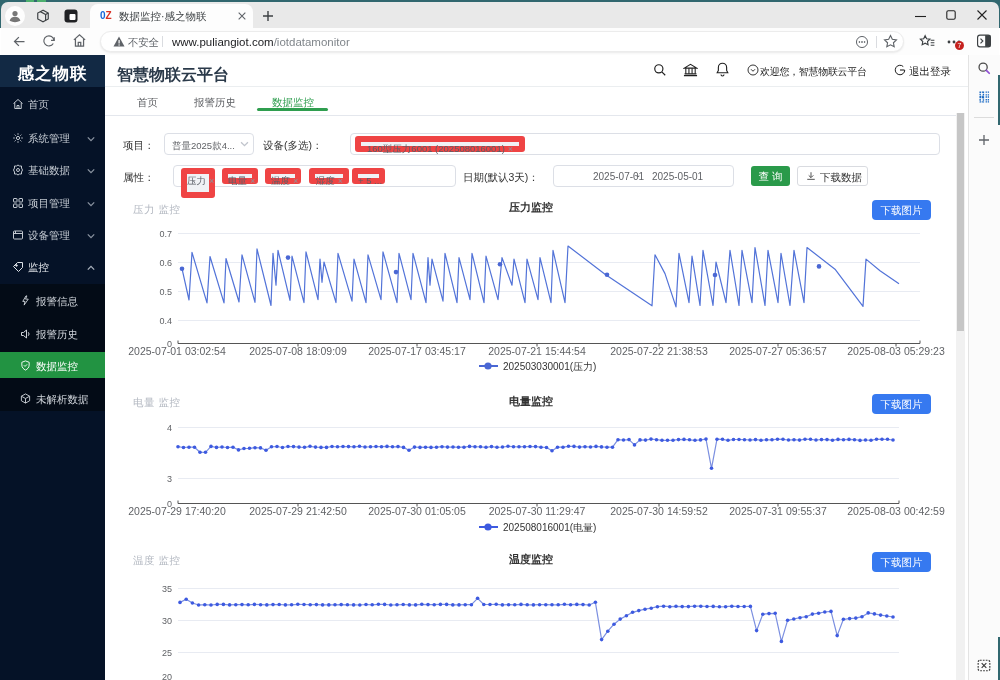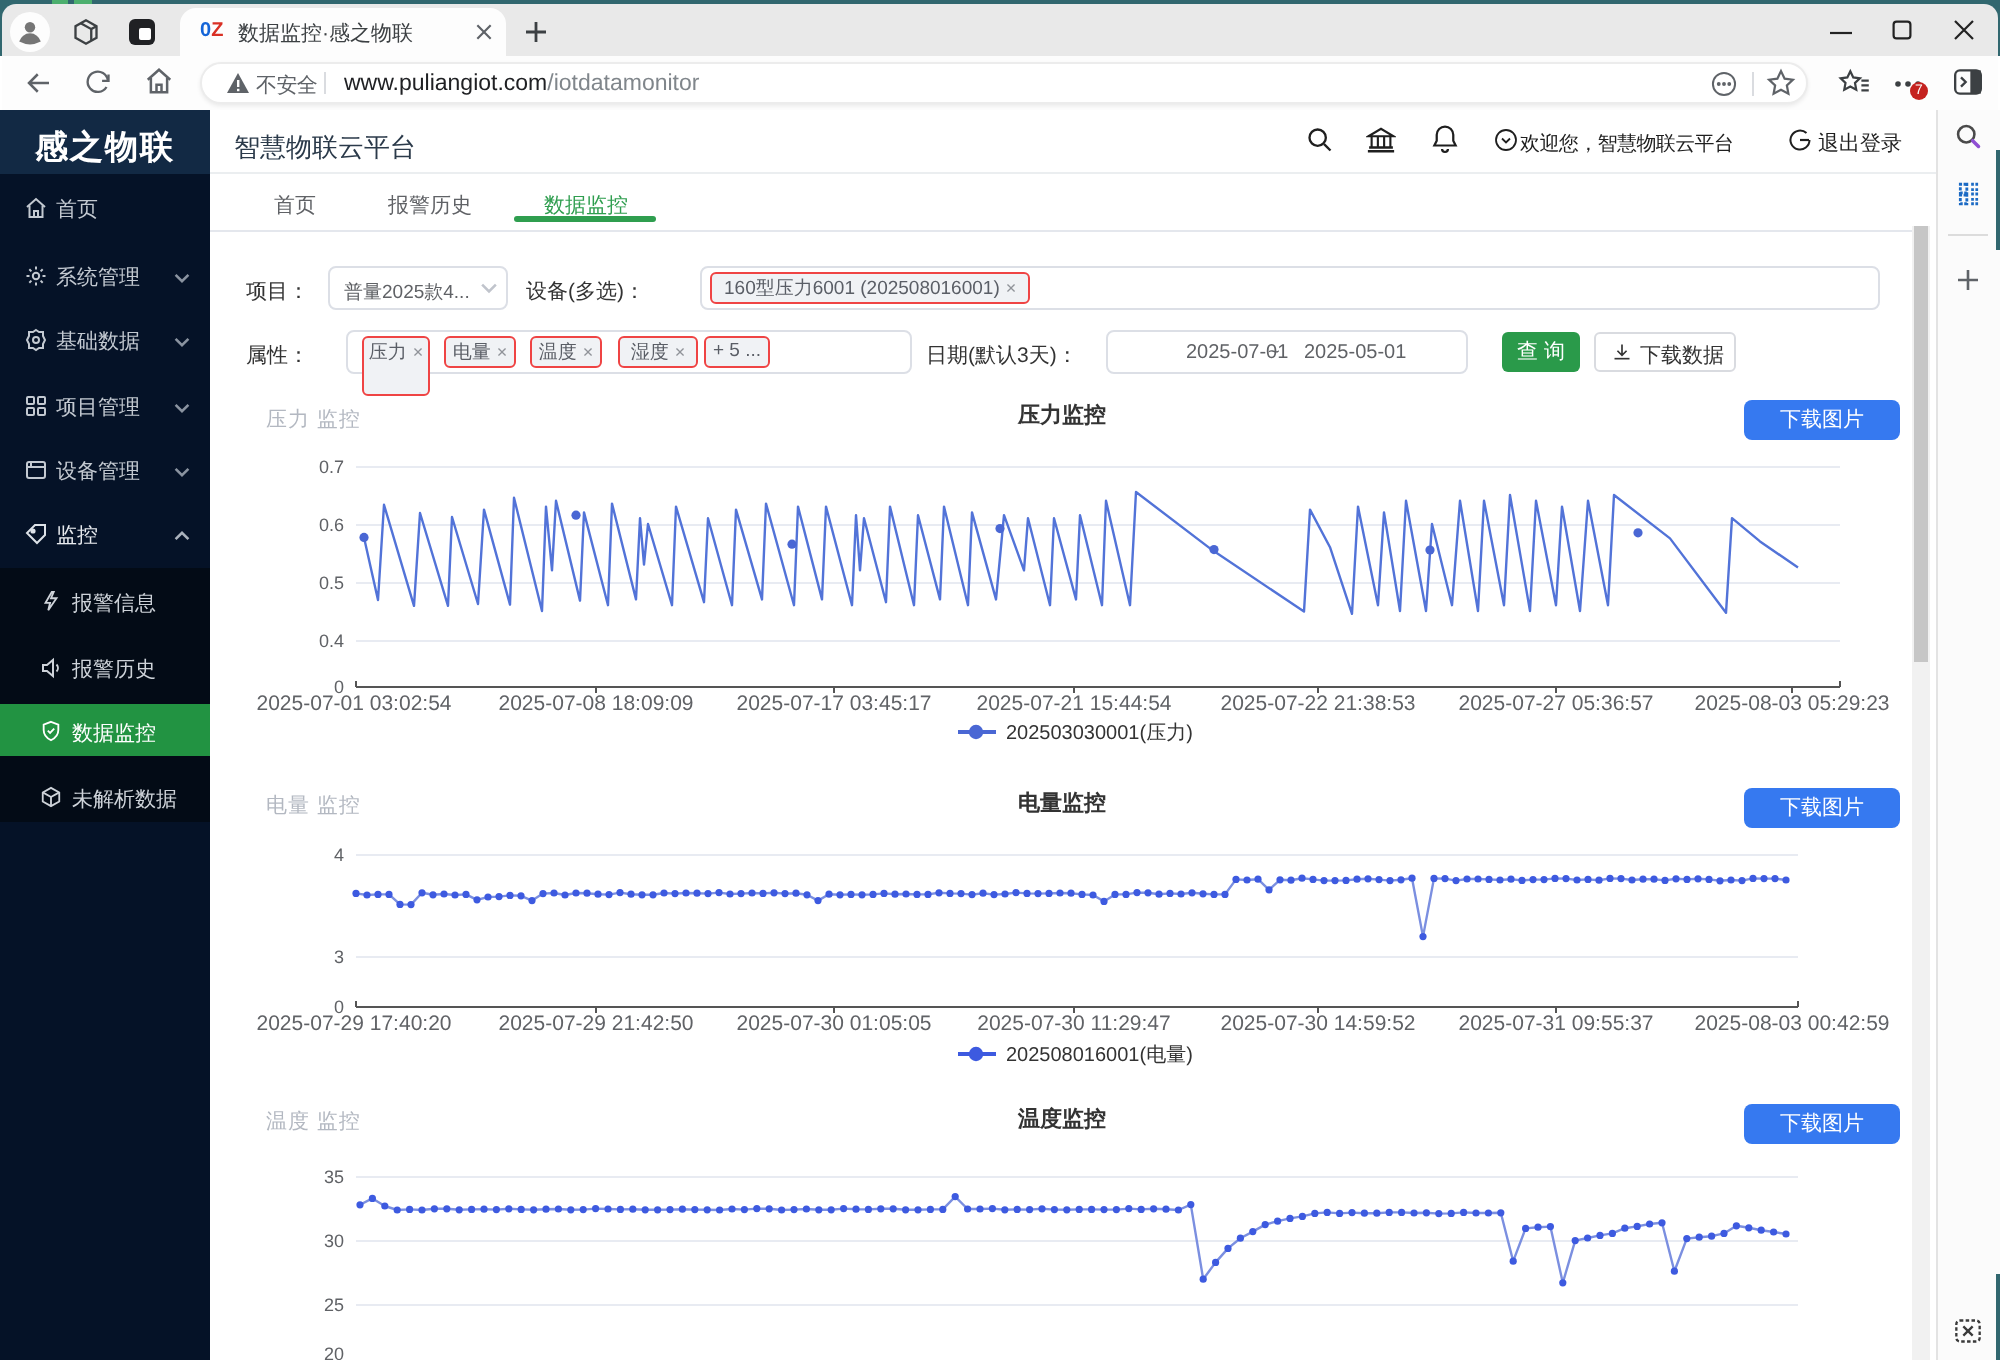--- a/index.html
+++ b/index.html
@@ -99,21 +99,21 @@
     <path d="M6 8l4 4-4 4" fill="none" stroke="#3c4043" stroke-width="2"></path>
   </svg>
 
 <div class="abs" style="left:0;top:55px;width:105px;height:625px;background:#051227"></div>
 <div class="abs" style="left:0;top:55px;width:105px;height:32px;background:#122944"></div>
 <div class="abs" style="left:0;top:63px;width:105px;text-align:center;font-size:16.5px;font-weight:bold;color:#fff;letter-spacing:1px">感之物联</div>
 
 <div class="abs" style="left:105px;top:55px;width:863px;height:625px;background:#fff"></div>
 <div class="abs" style="left:105px;top:86px;width:863px;height:1px;background:#ebeef0"></div>
 <div class="abs" style="left:105px;top:115px;width:853px;height:1px;background:#e4e7ed"></div>
-<div class="abs" style="left:117px;top:65px;font-size:13px;font-weight:normal;color:#2b3a4a">智慧物联云平台</div>
+<div class="abs" style="left:117px;top:65px;font-size:16px;font-weight:bold;color:#2b3a4a">智慧物联云平台</div>
 
 <div class="abs" style="left:0;top:284px;width:105px;height:127px;background:#030b16"></div>
 <div class="abs" style="left:0;top:352px;width:105px;height:26px;background:#229342"></div>
 <style>
 .mi{position:absolute;left:28px;font-size:10.5px;color:#c3c9d1;white-space:nowrap}
 .smi{position:absolute;left:36px;font-size:10.5px;color:#ced3d9;white-space:nowrap}
 .micon{position:absolute;left:12px}
 .smicon{position:absolute;left:20px}
 .chev{position:absolute;left:87px}
 </style>
@@ -233,21 +233,21 @@
 <div class="abs" style="left:909px;top:65px;font-size:10.5px;color:#1f1f1f">退出登录</div>
 
 <div class="abs" style="left:137px;top:96px;font-size:10.5px;color:#606266">首页</div>
 <div class="abs" style="left:194px;top:96px;font-size:10.5px;color:#606266">报警历史</div>
 <div class="abs" style="left:272px;top:96px;font-size:10.5px;color:#2f9e4f">数据监控</div>
 <div class="abs" style="left:257px;top:108px;width:71px;height:2.5px;background:#2f9e4f;border-radius:2px"></div>
 
 <style>
 .lab{position:absolute;font-size:10.5px;color:#333;white-space:nowrap}
 .inbox{position:absolute;border:1px solid #dcdfe6;border-radius:4px;background:#fff}
-.tag{position:absolute;background:#f0f2f5;border:1px solid #ef4444;border-radius:3px;font-size:9.5px;color:#5a5e66;line-height:14px;white-space:nowrap;text-align:center}
+.tag{position:absolute;background:#f0f2f5;border:6px solid #ef4444;border-radius:3px;font-size:9.5px;color:#5a5e66;line-height:14px;white-space:nowrap;text-align:right}
 .tx{color:#909399;margin-left:3px;font-size:9px}
 </style>
 <div class="lab" style="left:123px;top:139px">项目：</div>
 <div class="inbox" style="left:164px;top:133px;width:90px;height:22px"></div>
 <div class="abs" style="left:172px;top:139.5px;font-size:9.5px;color:#606266">普量2025款4...</div>
 <svg class="abs" style="left:240px;top:141px" width="9" height="6" viewBox="0 0 10 7" fill="none" stroke="#c0c4cc" stroke-width="1.5">
     <path d="M1 1.5 5 5.5 9 1.5"></path>
   </svg>
 <div class="lab" style="left:263px;top:139px">设备(多选)：</div>
 <div class="inbox" style="left:350px;top:133px;width:590px;height:22px"></div>
@@ -268,21 +268,21 @@
 <div class="abs" style="left:797px;top:166px;width:71px;height:20px;background:#fff;border:1px solid #d9dbe0;border-radius:3px"></div>
 <svg class="abs" style="left:806px;top:171px" width="10" height="10" viewBox="0 0 24 24" fill="none" stroke="#333" stroke-width="2">
     <path d="M12 3v12M6.5 10.5 12 16l5.5-5.5"></path>
     <path d="M3 20h18"></path>
   </svg>
 <div class="abs" style="left:820px;top:171px;font-size:10.5px;color:#333">下载数据</div>
 
 <style>
 .seclab{position:absolute;font-size:10.5px;color:#b3b8c1;letter-spacing:0.5px}
 .ctitle{position:absolute;font-size:11px;font-weight:bold;color:#333}
-.dlbtn{position:absolute;width:78px;height:20px;background:#3679f0;border-radius:4px;color:#fff;font-size:10.5px;text-align:center;line-height:20px}
+.dlbtn{position:absolute;width:59px;height:20px;background:#3679f0;border-radius:4px;color:#fff;font-size:10.5px;text-align:center;line-height:20px}
 </style>
 <div class="seclab" style="left:133px;top:203px">压力 监控</div>
 <div class="ctitle" style="left:509px;top:200px">压力监控</div>
 <div class="dlbtn" style="left:872px;top:200px">下载图片</div>
 <svg class="abs" style="left:105px;top:190px" width="853" height="190" viewBox="105 190 853 190" font-family="Liberation Sans,sans-serif">
 <g stroke="#e8ebf2" stroke-width="1">
       <path d="M178 233.5H920M178 262.5H920M178 291.5H920M178 320.5H920"></path>
     </g>
 <path d="M178 343.5H920" stroke="#555" stroke-width="1"></path>
 <g stroke="#555" stroke-width="1">

